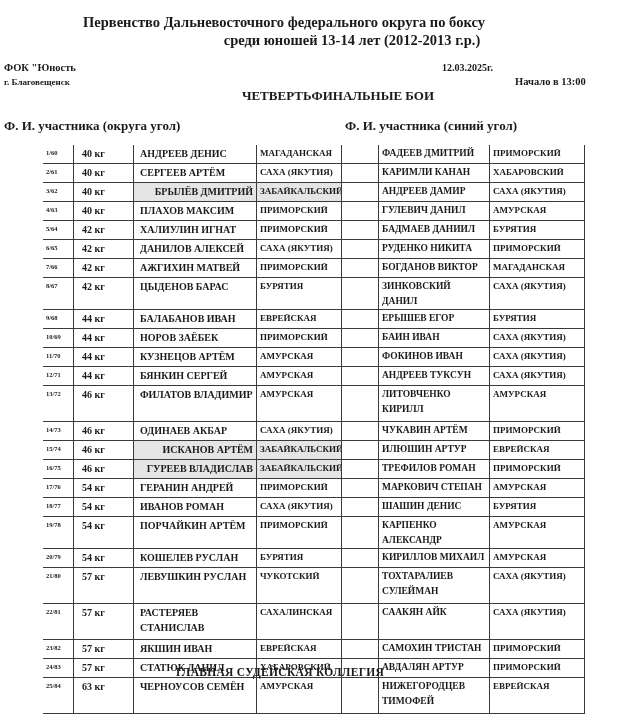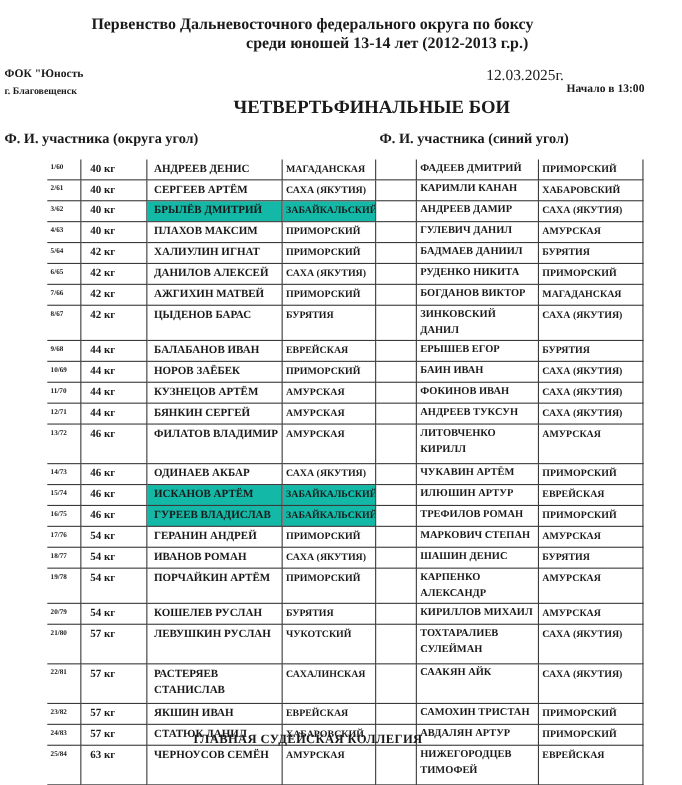--- a/index.html
+++ b/index.html
@@ -4,41 +4,41 @@
 <style>
   html, body { margin:0; padding:0; background:#ffffff; }
   body { width:620px; height:714px; position:relative; overflow:hidden;
          font-family:"Liberation Serif", "DejaVu Serif", serif; color:#1a1a1a; }
   .title1 { position:absolute; top:14px; left:0; width:508px; text-align:center;
             font-weight:bold; font-size:14.5px; padding-left:60px; box-sizing:border-box; }
   .title2 { position:absolute; top:32px; left:0; width:620px; text-align:center;
             font-weight:bold; font-size:14.5px; padding-left:84px; box-sizing:border-box; }
   .venue { position:absolute; top:62px; left:4px; font-weight:bold; font-size:10.5px; }
   .city { position:absolute; top:77px; left:4px; font-size:9px; font-weight:bold; }
-  .date { position:absolute; top:62px; left:442px; font-weight:normal; font-size:14px; }
+  .date { position:absolute; top:62px; left:442px; font-weight:bold; font-size:10px; }
   .start { position:absolute; top:76px; left:515px; font-weight:bold; font-size:10.5px; }
   .stage { position:absolute; top:88px; left:0; width:620px; text-align:center;
-           font-weight:bold; font-size:17px; padding-left:56px; box-sizing:border-box; }
+           font-weight:bold; font-size:13px; padding-left:56px; box-sizing:border-box; }
   .red-head { position:absolute; top:118px; left:4px; font-weight:bold; font-size:13px; }
   .blue-head { position:absolute; top:118px; left:345px; font-weight:bold; font-size:13px; }
 
   table.bouts { position:absolute; top:145px; left:43px; border-collapse:collapse;
                 width:532px; table-layout:fixed; }
   table.bouts td { border:1px solid #3a3a3a; padding:1px 3px 0 3px; vertical-align:top;
                    font-weight:bold; line-height:15px; height:15px; overflow:hidden; white-space:nowrap; }
   table.bouts tr:first-child td { border-top:none; }
   table.bouts td.c-num { font-size:6.5px; width:24px; border-left:none; padding-top:3px; line-height:10px; }
   table.bouts td.c-w { font-size:10px; width:48px; padding-left:8px; }
   table.bouts td.c-rn { font-size:10px; width:113px; padding-left:6px; }
   table.bouts td.c-rr { font-size:9px; width:78px; }
   table.bouts td.c-gap { width:30px; }
   table.bouts td.c-bn { font-size:9.5px; width:104px; white-space:normal; }
   table.bouts td.c-br { font-size:9px; width:88px; }
   table.bouts tr.tall td { height:32px; }
-  table.bouts td.hl { background:#14b8a6; }
+  table.bouts td.hl { background:#e5e5e5;text-align:right; }
   table.bouts td.wrap { white-space:normal; }
   table.bouts tr:last-child td { border-bottom:1px solid #3a3a3a; }
   table.bouts td.c-br { border-right:1px solid #3a3a3a; }
   .footer { position:absolute; top:666px; left:0; width:500px; text-align:center;
             font-weight:bold; font-size:11.5px; padding-left:60px; box-sizing:border-box; letter-spacing:0.3px; }
 </style>
 </head>
 <body>
 
 <div class="title1">Первенство Дальневосточного федерального округа по боксу</div>

